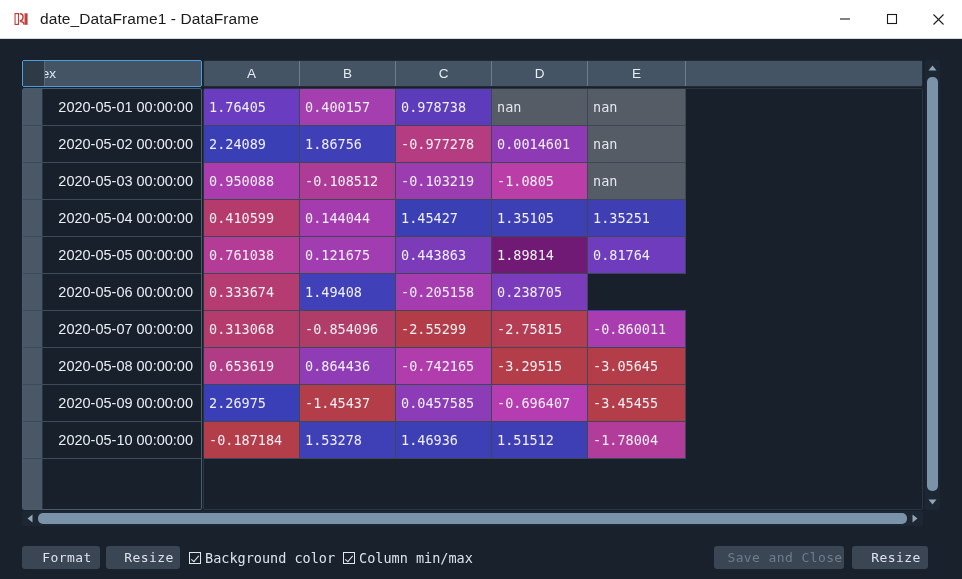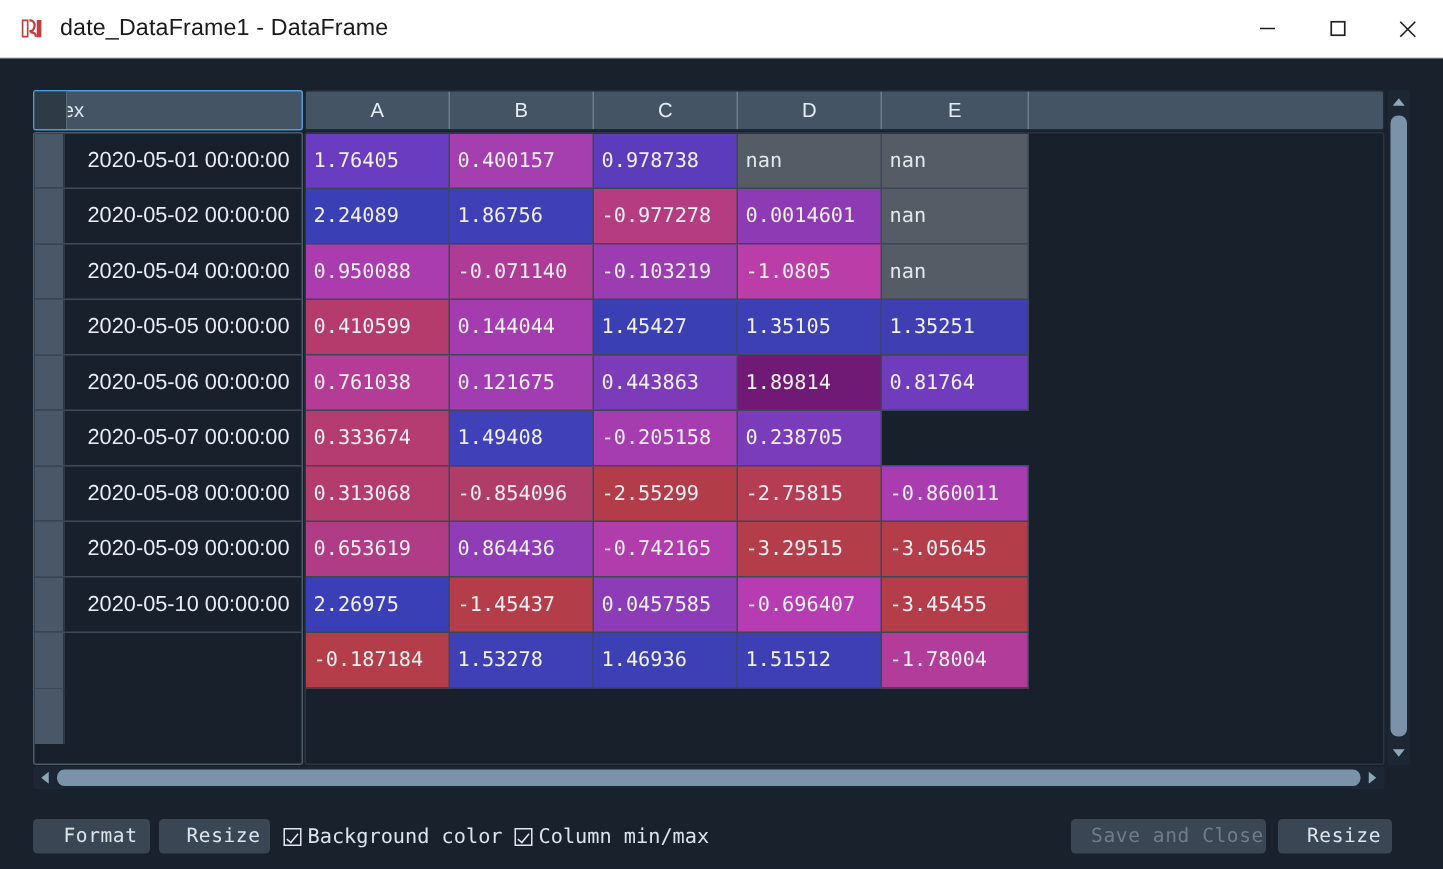--- a/index.html
+++ b/index.html
@@ -415,20 +415,24 @@
           <div class="idx-row">
             <div class="idx-gutter"></div>
             <div class="idx-label">2020-05-01 00:00:00</div>
           </div>
           <div class="idx-row">
             <div class="idx-gutter"></div>
             <div class="idx-label">2020-05-02 00:00:00</div>
           </div>
           <div class="idx-row">
             <div class="idx-gutter"></div>
+            <div class="idx-label">2020-05-03 00:00:00</div>
+          </div>
+          <div class="idx-row">
+            <div class="idx-gutter"></div>
             <div class="idx-label">2020-05-04 00:00:00</div>
           </div>
           <div class="idx-row">
             <div class="idx-gutter"></div>
             <div class="idx-label">2020-05-05 00:00:00</div>
           </div>
           <div class="idx-row">
             <div class="idx-gutter"></div>
             <div class="idx-label">2020-05-06 00:00:00</div>
           </div>
@@ -470,21 +474,21 @@
           <div class="data-row">
             <div class="cell" style="width: 96px; background: rgb(59, 63, 181);">2.24089</div>
             <div class="cell" style="width: 96px; background: rgb(63, 63, 184);">1.86756</div>
             <div class="cell" style="width: 96px; background: rgb(181, 60, 128);">-0.977278</div>
             <div class="cell" style="width: 96px; background: rgb(142, 58, 180);">0.0014601</div>
             <div class="cell nan" style="width: 98px; background: rgb(85, 92, 102);">nan</div>
             <div class="row-filler"></div>
           </div>
           <div class="data-row">
             <div class="cell" style="width: 96px; background: rgb(171, 60, 173);">0.950088</div>
-            <div class="cell" style="width: 96px; background: rgb(174, 60, 150);">-0.071140</div>
+            <div class="cell" style="width: 96px; background: rgb(174, 60, 150);">-0.108512</div>
             <div class="cell" style="width: 96px; background: rgb(155, 60, 176);">-0.103219</div>
             <div class="cell" style="width: 96px; background: rgb(187, 62, 168);">-1.0805</div>
             <div class="cell nan" style="width: 98px; background: rgb(85, 92, 102);">nan</div>
             <div class="row-filler"></div>
           </div>
           <div class="data-row">
             <div class="cell" style="width: 96px; background: rgb(181, 59, 108);">0.410599</div>
             <div class="cell" style="width: 96px; background: rgb(164, 60, 176);">0.144044</div>
             <div class="cell" style="width: 96px; background: rgb(58, 63, 180);">1.45427</div>
             <div class="cell" style="width: 96px; background: rgb(61, 63, 180);">1.35105</div>

